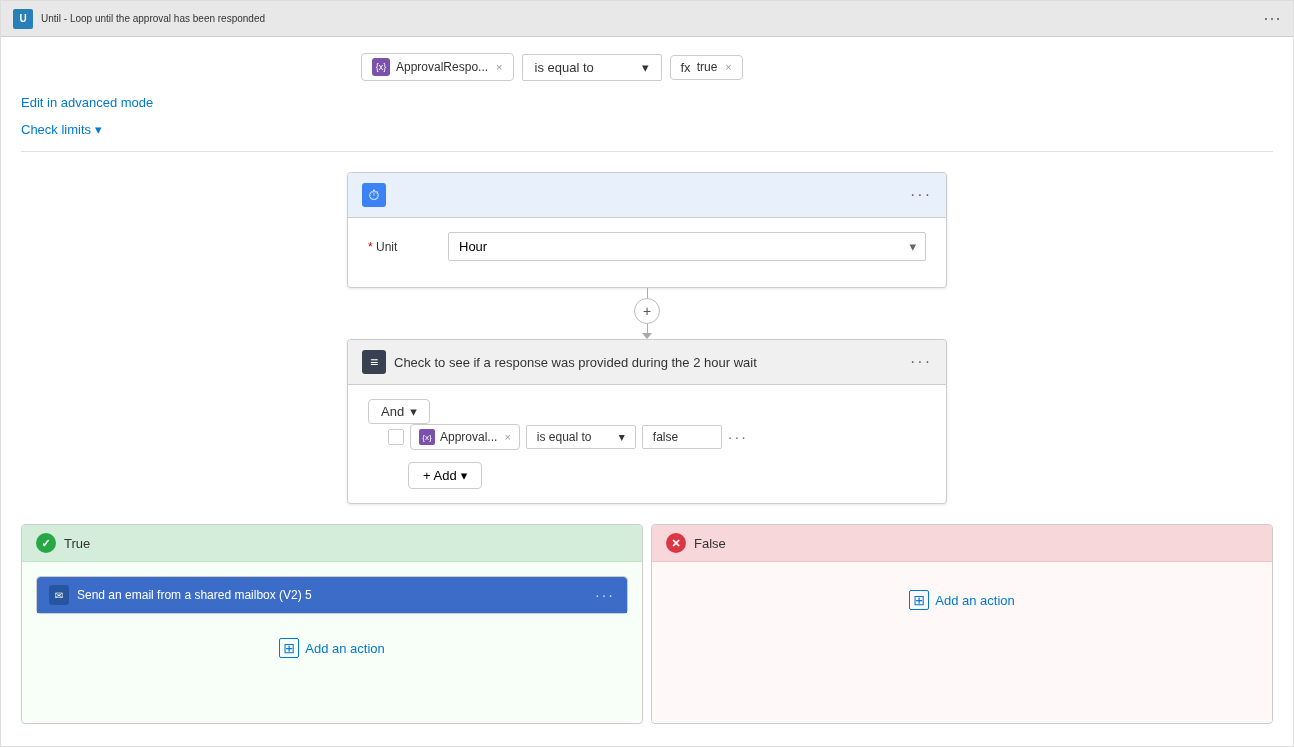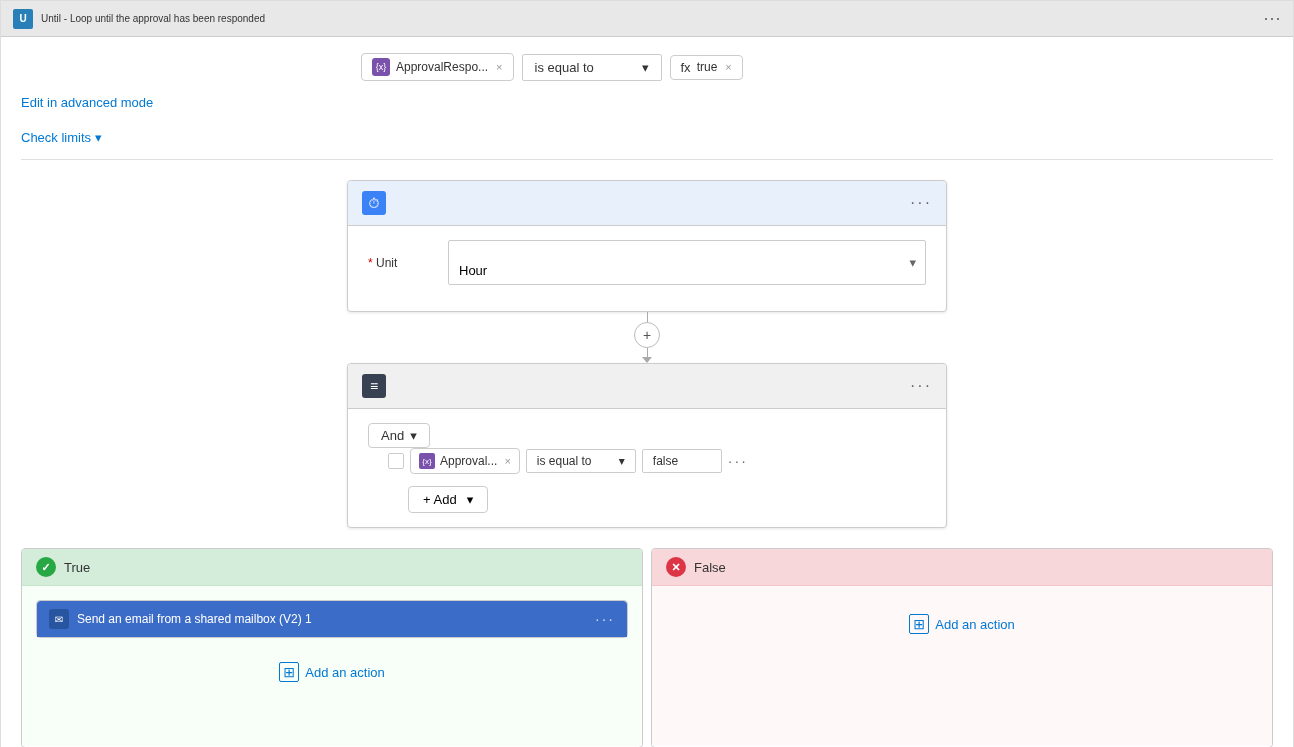--- a/index.html
+++ b/index.html
@@ -124,21 +124,21 @@
       padding: 4px 10px;
       border: 1px solid #ccc;
       border-radius: 4px;
       background: #fff;
       font-size: 12px;
     }
 
     .links-area {
       display: flex;
       flex-direction: column;
-      gap: 20px;
+      gap: 12px;
       margin-bottom: 14px;
     }
 
     .link-blue {
       color: #0078d4;
       text-decoration: none;
       cursor: pointer;
       font-size: 13px;
     }
 
@@ -243,21 +243,21 @@
 
     .form-select-wrapper {
       flex: 1;
       position: relative;
       display: flex;
       align-items: center;
     }
 
     .form-select-wrapper select {
       width: 100%;
-      padding: 22px 30px 6px 10px;
+      padding: 6px 30px 6px 10px;
       border: 1px solid #ccc;
       border-radius: 2px;
       font-size: 13px;
       appearance: none;
       background: #fff;
       cursor: pointer;
     }
 
     .form-select-wrapper .chevron {
       position: absolute;
@@ -374,21 +374,21 @@
     }
 
     .add-btn {
       padding: 5px 14px;
       border: 1px solid #ccc;
       border-radius: 4px;
       background: #fff;
       cursor: pointer;
       display: flex;
       align-items: center;
-      gap: 10px;
+      gap: 4px;
       font-size: 13px;
     }
 
     
     .branches-row {
       display: flex;
       gap: 0;
       width: 100%;
       margin-top: 20px;
     }
@@ -625,20 +625,21 @@
         <div class="vert-line" style="height:10px;"></div>
         <div class="vert-circle">+</div>
         <div class="vert-line" style="height:10px;"></div>
         <div class="vert-arrow"></div>
       </div>
 
       <div class="condition-card">
         <div class="action-card-header gray">
           <div class="action-card-title">
             <div class="action-icon dark">≡</div>
+            <span>Check to see if a response was provided during the 2 hour wait</span>
           </div>
           <span class="more-options">···</span>
         </div>
         <div class="condition-body">
           <div class="condition-and-row">
             <div class="and-btn">
               <span>And</span>
               <span>▾</span>
             </div>
           </div>
@@ -672,21 +673,21 @@
         <div class="branch-panel true-panel">
           <div class="branch-header true-header">
             <div class="branch-icon true-icon">✓</div>
             <span class="branch-title">True</span>
           </div>
           <div class="branch-body true-body">
             <div class="sub-action-card">
               <div class="sub-action-header">
                 <div class="sub-action-title">
                   <div class="sub-action-icon">✉</div>
-                  <span>Send an email from a shared mailbox (V2) 1</span>
+                  <span>Send an email from a shared mailbox (V2) 5</span>
                 </div>
                 <span class="sub-more">···</span>
               </div>
             </div>
             <div class="add-action-link">
               <div class="add-icon-box">⊞</div>
               <span>Add an action</span>
             </div>
           </div>
         </div>

